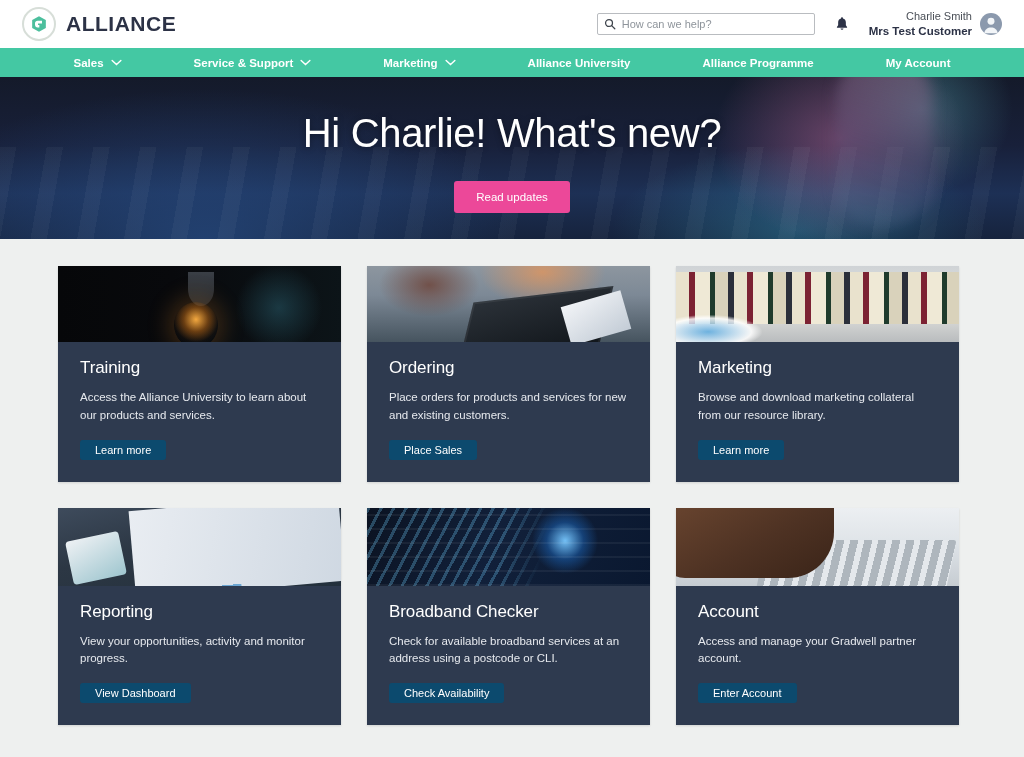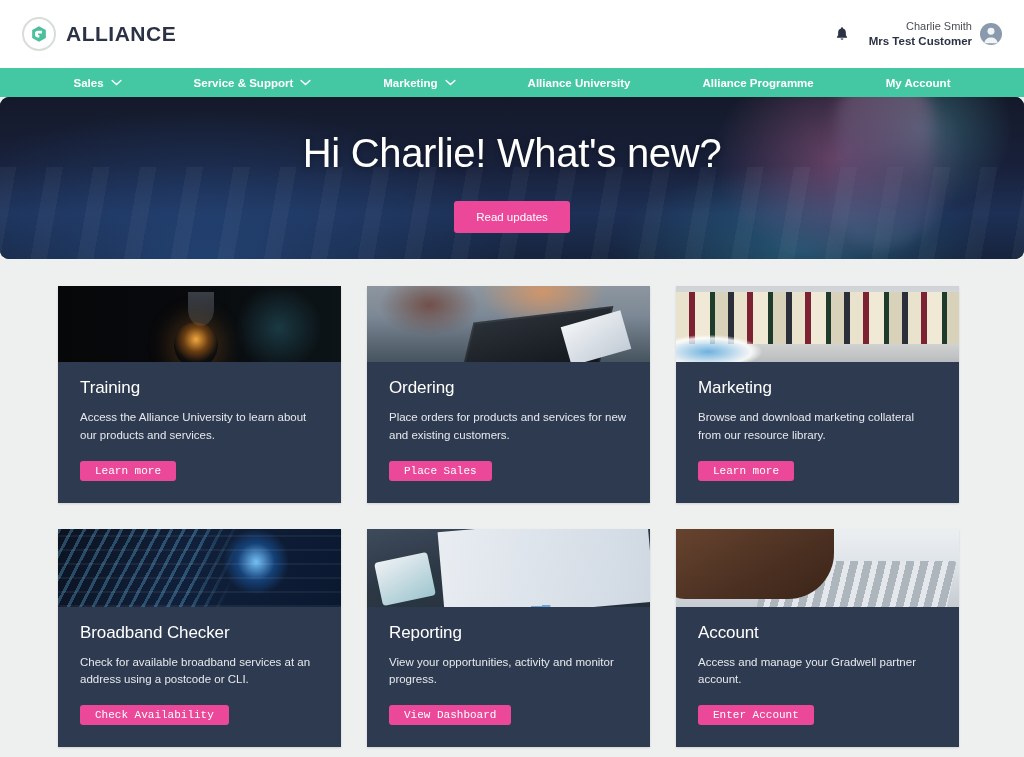--- a/index.html
+++ b/index.html
@@ -8,21 +8,21 @@
     width: 1024px;
     height: 757px;
     overflow: hidden;
     background: #eef0ef;
     font-family: "Liberation Sans", sans-serif;
     -webkit-font-smoothing: antialiased;
   }
 
   
   .header {
-    height: 68px;
+    height: 48px;
     background: #ffffff;
     display: flex;
     align-items: center;
     padding: 0 22px 0 22px;
     position: relative;
   }
 
   .brand {
     display: flex;
     align-items: center;
@@ -117,21 +117,20 @@
   
   .hero {
     height: 162px;
     position: relative;
     overflow: hidden;
     display: flex;
     flex-direction: column;
     align-items: center;
     justify-content: flex-start;
     background: #111725;
-    border-radius: 9px;
   }
   .hero-bg {
     position: absolute; inset: 0;
     background:
       radial-gradient(ellipse 180px 150px at 82% 38%, rgba(168,96,140,0.55), rgba(168,96,140,0) 70%),
       radial-gradient(ellipse 130px 120px at 90% 20%, rgba(92,180,190,0.40), rgba(92,180,190,0) 70%),
       radial-gradient(ellipse 260px 120px at 78% 95%, rgba(60,170,200,0.35), rgba(60,170,200,0) 72%),
       radial-gradient(ellipse 420px 200px at 20% 100%, rgba(38,74,128,0.75), rgba(38,74,128,0) 75%),
       linear-gradient(180deg, #141a2a 0%, #18203a 42%, #1d3055 72%, #16233d 100%);
   }
@@ -203,26 +202,26 @@
     margin-bottom: 11px;
     letter-spacing: -0.1px;
   }
   .card-desc {
     color: #e6e9ee;
     font-size: 11.5px;
     line-height: 1.55;
     margin-bottom: 15px;
   }
   .btn-card {
-    background: #ec4899;
+    background: #0c4a6e;
     color: #ffffff;
     border: none;
     border-radius: 3px;
     font-size: 11px;
-    font-family: Liberation Mono, monospace;
+    font-family: Liberation Sans, sans-serif;
     padding: 4px 15px;
     cursor: pointer;
   }
 
   
   .art-bulb {
     position: absolute; inset: 0;
     background:
       radial-gradient(circle 60px at 78% 55%, rgba(40,90,105,0.55), rgba(0,0,0,0) 72%),
       linear-gradient(90deg, #060709 0%, #08090c 40%, #0c1418 100%);
@@ -364,20 +363,29 @@
       <svg width="20" height="20" viewBox="0 0 24 24" aria-hidden="true">
         <path d="M12 2.6 20.2 7.2v9.6L12 21.4 3.8 16.8V7.2z" fill="#4cbf9d"></path>
         <path d="M15.6 8.0H10.4c-1.9 0-3.2 1.4-3.2 3.2v1.8c0 1.8 1.3 3.2 3.2 3.2h2.0v-3.0h-1.6v-1.7h4.8z" fill="#ffffff"></path>
       </svg>
     </span>
     <span class="brand-name">ALLIANCE</span>
   </div>
 
   <div class="header-right">
 
+    <div class="search-box">
+      <span style="line-height:0">
+        <svg width="12" height="12" viewBox="0 0 16 16" aria-hidden="true">
+          <circle cx="6.7" cy="6.7" r="4.6" fill="none" stroke="#3d434b" stroke-width="1.7"></circle>
+          <line x1="10.2" y1="10.2" x2="14.4" y2="14.4" stroke="#3d434b" stroke-width="1.7" stroke-linecap="round"></line>
+        </svg>
+      </span>
+      <input class="search-input" type="text" placeholder="How can we help?" style="">
+    </div>
 
     <span class="bell-wrap">
       <svg width="14" height="16" viewBox="0 0 16 18" aria-hidden="true">
         <path d="M8 1.2c-.6 0-1.1.5-1.1 1.1v.5C4.9 3.3 3.6 5 3.6 7.1v3.3L2.2 12.3v.9h11.6v-.9l-1.4-1.9V7.1c0-2.1-1.3-3.8-3.3-4.3v-.5c0-.6-.5-1.1-1.1-1.1z" fill="#2c3246"></path>
         <path d="M6.3 14.2a1.75 1.75 0 0 0 3.4 0z" fill="#2c3246"></path>
       </svg>
     </span>
 
     <div class="account">
       <div class="account-text">
@@ -470,42 +478,42 @@
       </div>
       <div class="card-body">
         <div class="card-title">Marketing</div>
         <div class="card-desc">Browse and download marketing collateral from our resource library.</div>
         <button class="btn-card">Learn more</button>
       </div>
     </div>
 
     <div class="card card-row2">
       <div class="card-img">
+        <div class="art-report"></div>
+      </div>
+      <div class="card-body">
+        <div class="card-title">Reporting</div>
+        <div class="card-desc">View your opportunities, activity and monitor progress.</div>
+        <button class="btn-card">View Dashboard</button>
+      </div>
+    </div>
+
+    <div class="card card-row2">
+      <div class="card-img">
         <div class="art-network"></div>
       </div>
       <div class="card-body">
         <div class="card-title">Broadband Checker</div>
         <div class="card-desc">Check for available broadband services at an address using a postcode or CLI.</div>
         <button class="btn-card">Check Availability</button>
       </div>
     </div>
 
     <div class="card card-row2">
       <div class="card-img">
-        <div class="art-report"></div>
-      </div>
-      <div class="card-body">
-        <div class="card-title">Reporting</div>
-        <div class="card-desc">View your opportunities, activity and monitor progress.</div>
-        <button class="btn-card">View Dashboard</button>
-      </div>
-    </div>
-
-    <div class="card card-row2">
-      <div class="card-img">
         <div class="art-laptop"></div>
       </div>
       <div class="card-body">
         <div class="card-title">Account</div>
         <div class="card-desc">Access and manage your Gradwell partner account.</div>
         <button class="btn-card">Enter Account</button>
       </div>
     </div>
 
   </div>

